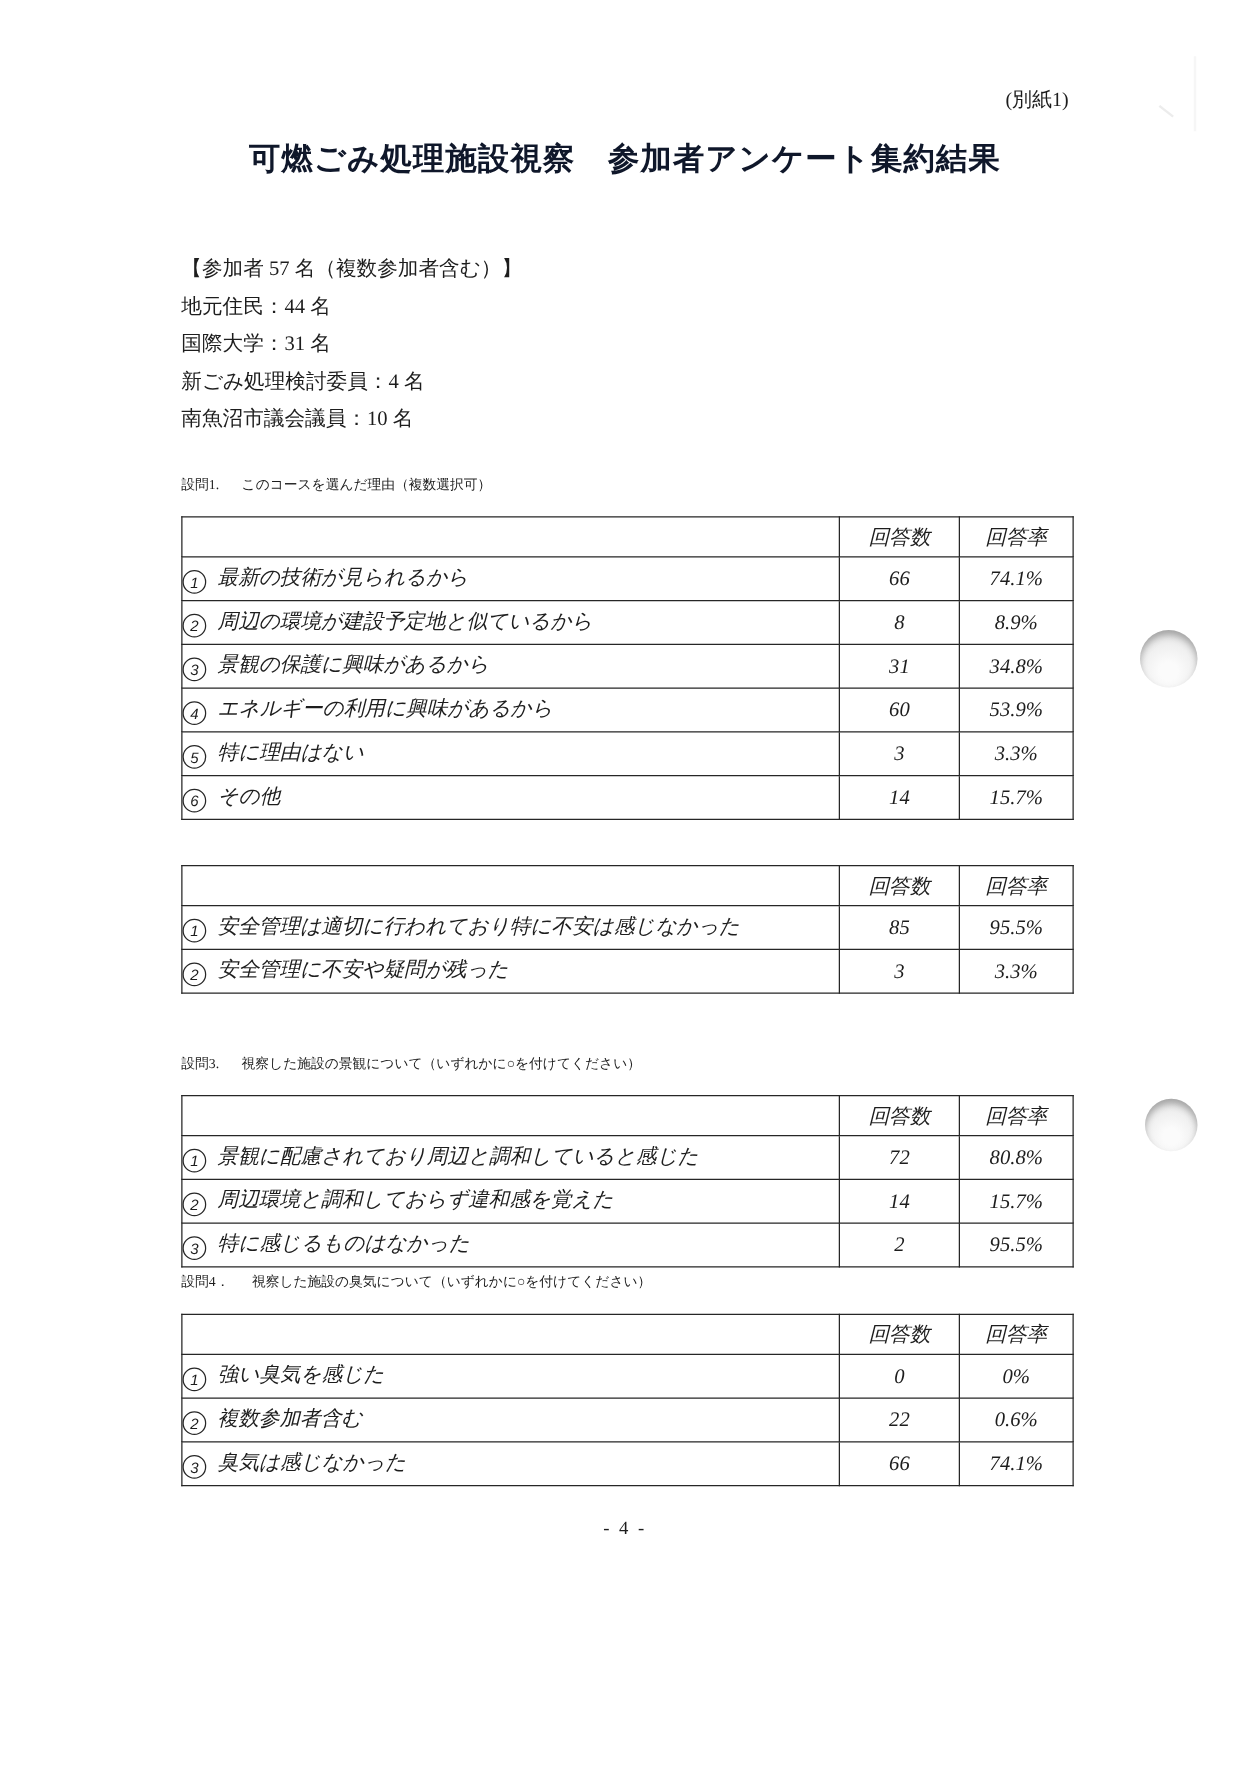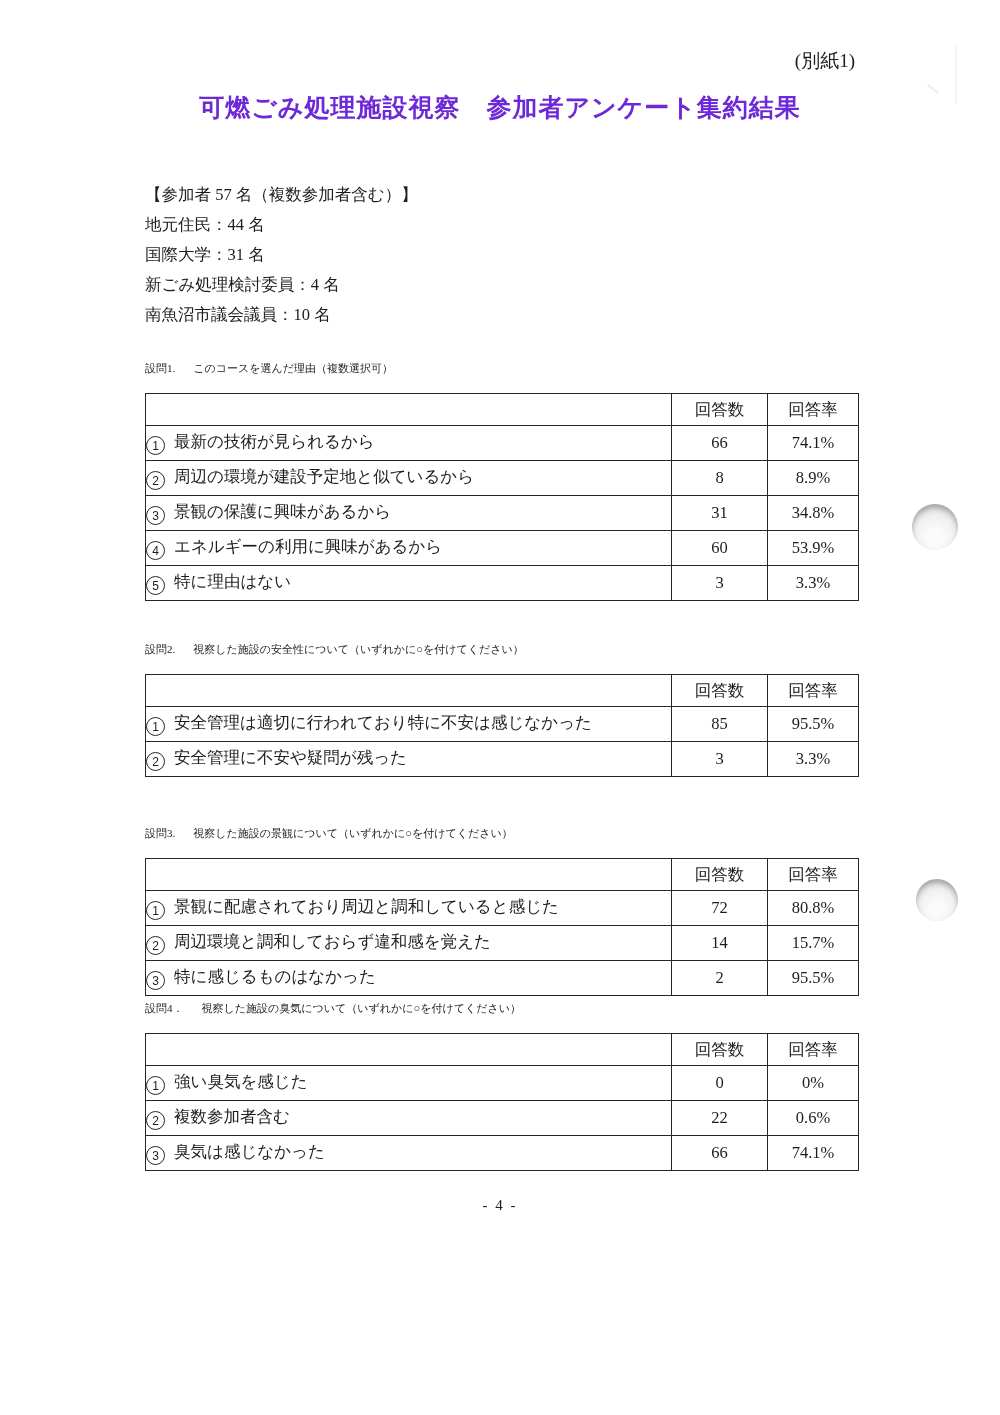--- a/index.html
+++ b/index.html
@@ -2,30 +2,30 @@
 <html lang="ja"><head>
 <meta charset="utf-8">
 <style>
   html,body{margin:0;padding:0;}
   body{
     width:1000px;height:1415px;position:relative;background:#ffffff;
     font-family:"Liberation Serif","DejaVu Serif",serif;color:#1d1d1d;
     overflow:hidden;
   }
   .container{width:710px;margin:0 auto;}
-  .corner-label{margin-top:50px;text-align:right;font-size:19px;line-height:22px;}
+  .corner-label{margin-top:70px;text-align:right;font-size:16px;line-height:22px;}
   .doc-title{margin:20px 0 0;text-align:center;font-size:25px;font-weight:600;
-    letter-spacing:1px;line-height:32px;color:#6d28d9;}
+    letter-spacing:1px;line-height:32px;color:#0f172a;}
   .participants{margin-top:56px;font-size:16.5px;}
   .participants p{margin:0;line-height:30px;}
   .question{display:block;}
   .q1{margin-top:26px;} .q2{margin-top:36px;} .q3{margin-top:44px;} .q4{}
   .q-heading{margin:0;font-size:11px;line-height:24px;}
   .q-label{margin-right:18px;}
-  table.result{border-collapse:collapse;margin-top:13px;width:710px;table-layout:fixed;}
+  table.result{border-collapse:collapse;margin-top:13px;width:710px;table-layout:fixed;font-style:italic;}
   table.result td{border:1.6px solid #262626;font-size:16.5px;vertical-align:middle;
     padding:0;height:34px;}
   table.result tr.head td{height:31px;text-align:center;}
   td.c-item{width:525px;padding-left:10px;}
   td.c-count{width:95px;text-align:center;}
   td.c-rate{width:90px;text-align:center;}
   .circ{display:inline-flex;align-items:center;justify-content:center;
     width:17px;height:17px;border:1.3px solid #262626;border-radius:50%;
     font-size:12px;line-height:1;margin-right:9px;vertical-align:-3px;
     font-family:"Liberation Sans","DejaVu Sans",sans-serif;}
@@ -86,28 +86,30 @@
       <tr>
         <td class="c-item"><span class="circ">4</span><span>エネルギーの利用に興味があるから</span></td>
         <td class="c-count">60</td>
         <td class="c-rate">53.9%</td>
       </tr>
       <tr>
         <td class="c-item"><span class="circ">5</span><span>特に理由はない</span></td>
         <td class="c-count">3</td>
         <td class="c-rate">3.3%</td>
       </tr>
+      <tr>
+        <td class="c-item"><span class="circ">6</span><span>その他</span></td>
+        <td class="c-count">14</td>
+        <td class="c-rate">15.7%</td>
+      </tr>
     </tbody>
       </table>
   </section>
 
   <section class="question q2">
-    <p class="q-heading">
-      <span class="q-label">設問2.</span><span>視察した施設の安全性について（いずれかに○を付けてください）</span>
-    </p>
     <table class="result">
       <tbody>
           <tr class="head">
         <td class="c-item"></td>
         <td class="c-count">回答数</td>
         <td class="c-rate">回答率</td>
       </tr>
       <tr>
         <td class="c-item"><span class="circ">1</span><span>安全管理は適切に行われており特に不安は感じなかった</span></td>
         <td class="c-count">85</td>

